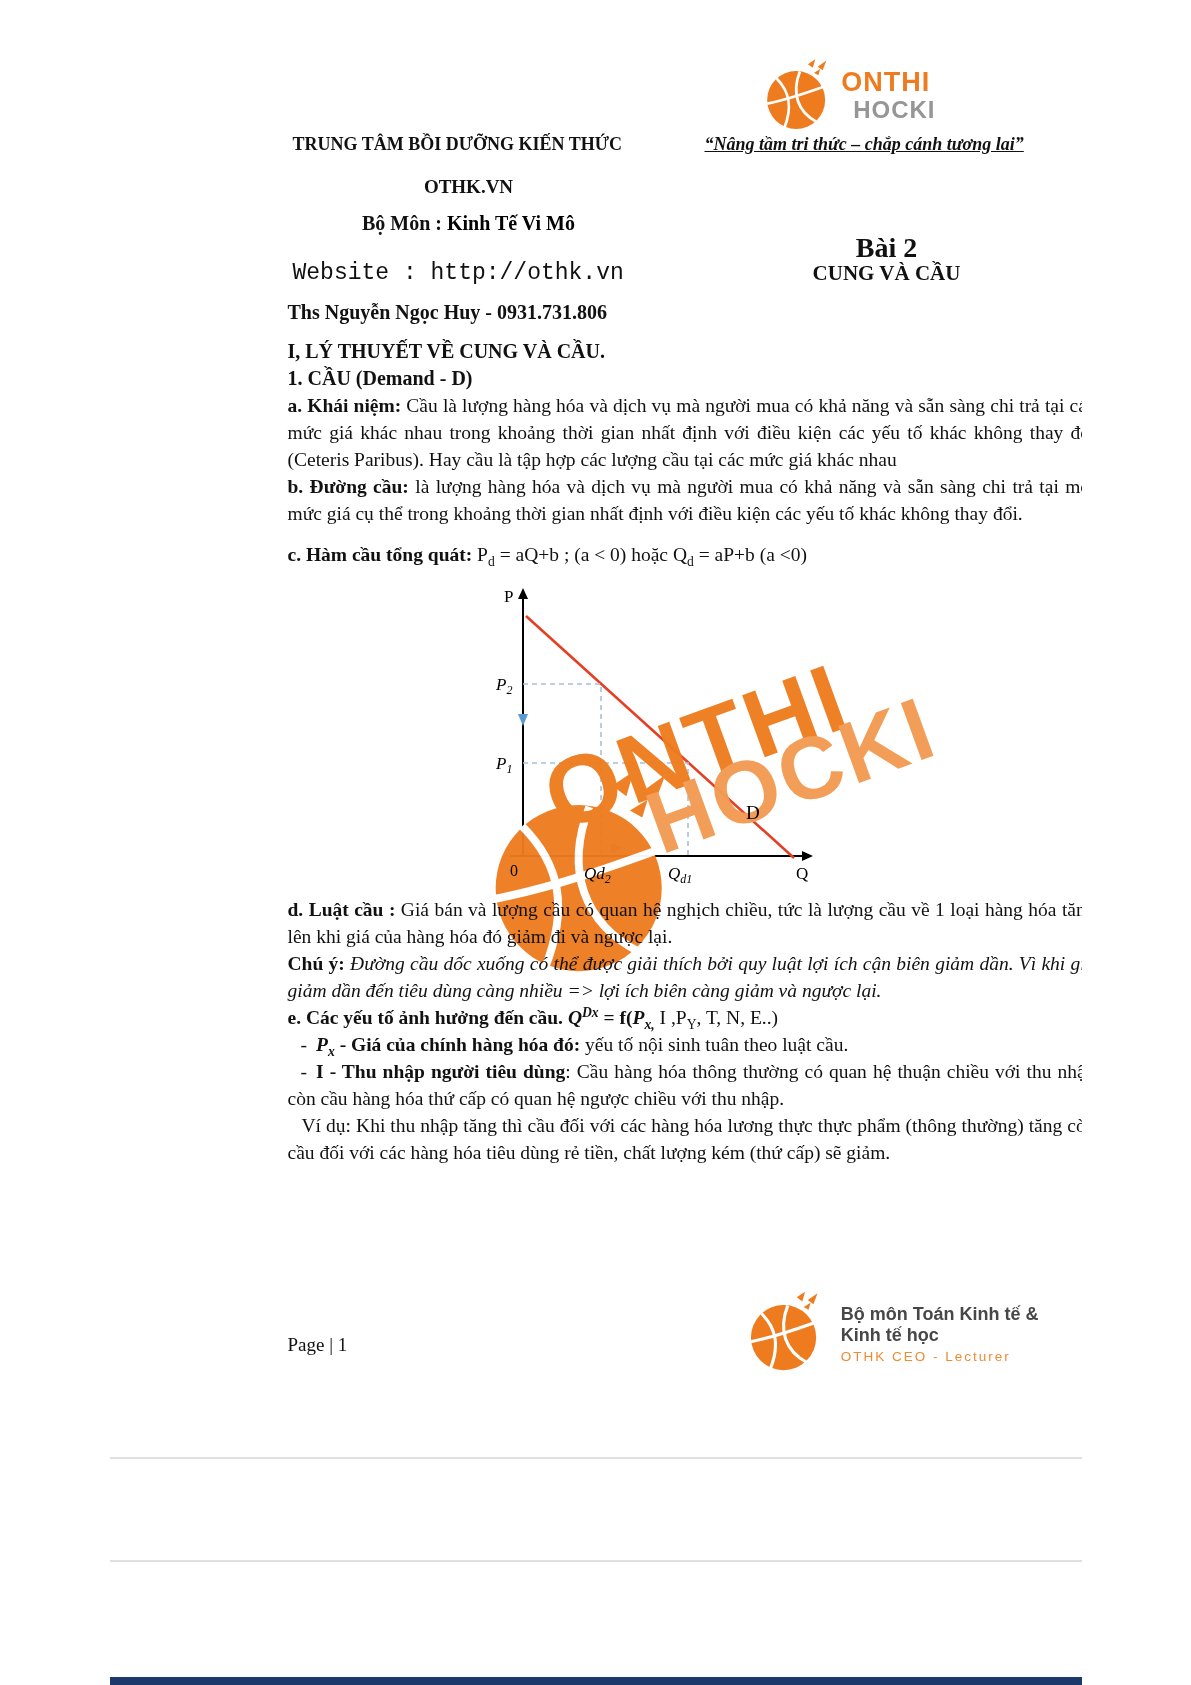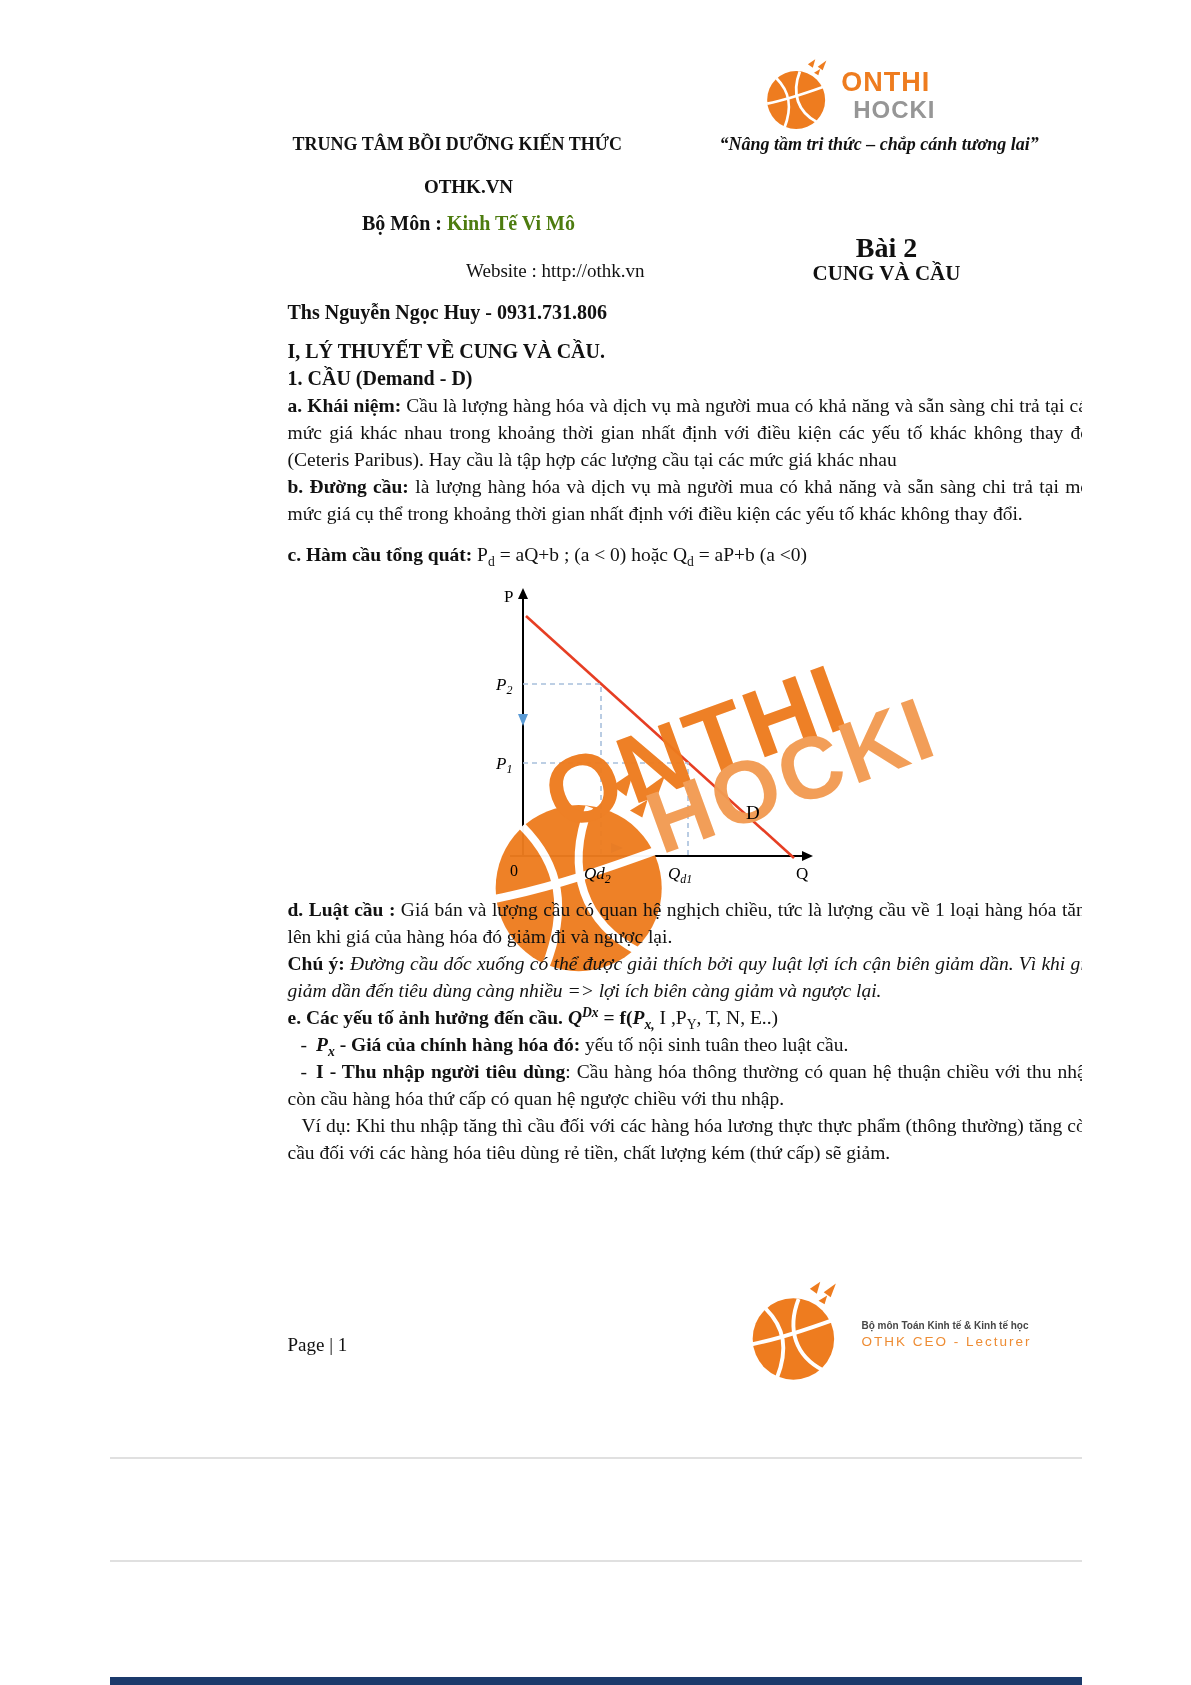--- a/index.html
+++ b/index.html
@@ -4,35 +4,35 @@
 <style>
   * { margin:0; padding:0; box-sizing:border-box; }
   html,body { background:#ffffff; }
   .page {
     position:relative; width:972px; height:1685px; margin:0 auto;
     background:#fff; font-family:"Liberation Serif", serif; color:#111;
     overflow:hidden;
   }
   .b { font-weight:bold; }
   .i { font-style:italic; }
-  .orange { color:#4d7c0f; }
+  .orange { color:#000000; }
 
   
   .top-logo { position:absolute; top:58px; right:146px; display:flex; align-items:center; gap:6px; }
   .logo-ball { width:74px; height:74px; }
   .logo-onthi { font-family:"Liberation Sans",sans-serif; font-weight:bold; font-size:27px; color:#ee7c1f; letter-spacing:1px; line-height:1.05; }
   .logo-hocki { font-family:"Liberation Sans",sans-serif; font-weight:bold; font-size:24px; color:#969696; letter-spacing:1px; padding-left:12px; line-height:1.05; }
 
   
   .org-name   { position:absolute; left:183px; top:134px; font-size:18px; font-weight:bold; }
-  .slogan     { position:absolute; left:610px; top:134px; font-size:18px; font-weight:bold; font-style:italic; }
+  .slogan     { position:absolute; left:595px; top:134px; font-size:18px; font-weight:bold; font-style:italic;text-decoration:underline; }
   .org-domain { position:absolute; left:183px; top:176px; width:352px; text-align:center; font-size:19px; font-weight:bold; }
   .subject-line { position:absolute; left:183px; top:212px; width:352px; text-align:center; font-size:20px; }
   .lesson-no  { position:absolute; left:612px; top:232px; width:330px; text-align:center; font-size:28px; font-weight:bold; }
-  .website    { position:absolute; left:183px; top:260px; width:352px; text-align:right; font-size:19px; }
+  .website    { position:absolute; left:183px; top:260px; width:352px; text-align:left; font-size:23px;font-family:Liberation Mono, monospace; }
   .lesson-title { position:absolute; left:612px; top:261px; width:330px; text-align:center; font-size:21px; font-weight:bold; }
   .lecturer   { position:absolute; left:178px; top:301px; font-size:20px; font-weight:bold; }
 
   
   .content { position:absolute; left:178px; top:338px; width:808px; font-size:19.5px; line-height:27px; text-align:justify; }
   .content p, .content .h1, .content .h2 { position:relative; z-index:6; }
   .h1 { font-weight:bold; font-size:20px; }
   .h2 { font-weight:bold; font-size:20px; }
   .formula-line { margin-top:14px; }
   sub { font-size:70%; line-height:0; }
@@ -52,21 +52,21 @@
   .watermark { position:absolute; left:360px; top:630px; width:510px; height:380px; z-index:3; opacity:.96; pointer-events:none; }
   .wm-ball  { position:absolute; left:8px; top:138px; width:212px; height:212px; }
   .wm-onthi { position:absolute; left:95px; top:120px; font-family:"Liberation Sans",sans-serif; font-weight:bold; font-size:96px; letter-spacing:3px; color:#ee7b1e; transform:rotate(-20deg); transform-origin:0 100%; line-height:1; white-space:nowrap; }
   .wm-hocki { position:absolute; left:196px; top:150px; font-family:"Liberation Sans",sans-serif; font-weight:bold; font-size:88px; letter-spacing:3px; color:#f29b52; transform:rotate(-20deg); transform-origin:0 100%; line-height:1; white-space:nowrap; }
 
   
   .page-number { position:absolute; left:178px; top:1334px; font-size:19px; }
   .signature { position:absolute; left:634px; top:1280px; display:flex; align-items:center; gap:14px; z-index:2; }
   .sig-ball { width:104px; height:104px; }
   .sig-name { font-family:"Liberation Serif",serif; font-style:italic; font-weight:bold; font-size:37px; color:#474747; line-height:1.1; }
-  .sig-role1 { font-family:"Liberation Sans",sans-serif; font-weight:bold; font-size:10px; color:#474747; margin-top:4px; }
+  .sig-role1 { font-family:"Liberation Sans",sans-serif; font-weight:bold; font-size:18px; color:#474747; margin-top:4px; }
   .sig-role2 { font-family:"Liberation Sans",sans-serif; font-size:13.5px; color:#ee8c33; letter-spacing:2px; margin-top:3px; }
 
   .rule { position:absolute; left:0; width:100%; height:2px; background:#e0e0e0; }
   .rule-1 { top:1457px; }
   .rule-2 { top:1560px; }
   .bottom-bar { position:absolute; left:0; bottom:0; width:100%; height:8px; background:#1b3a6b; }
 </style>
 </head>
 <body>
 

